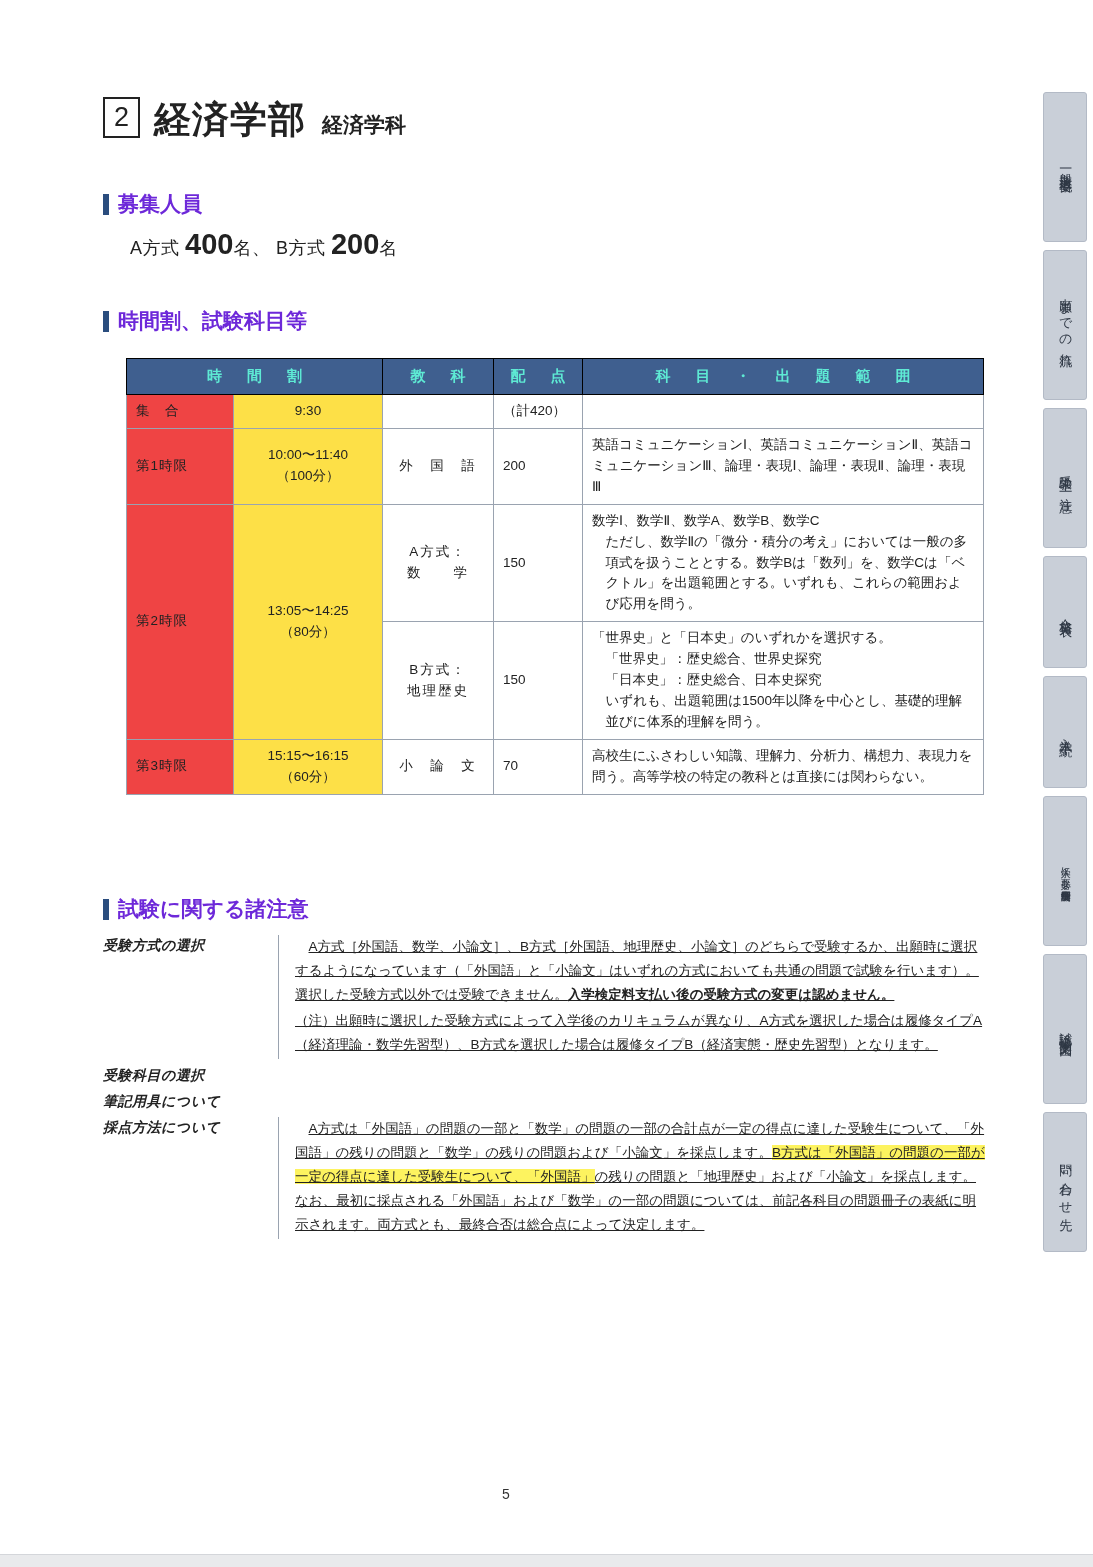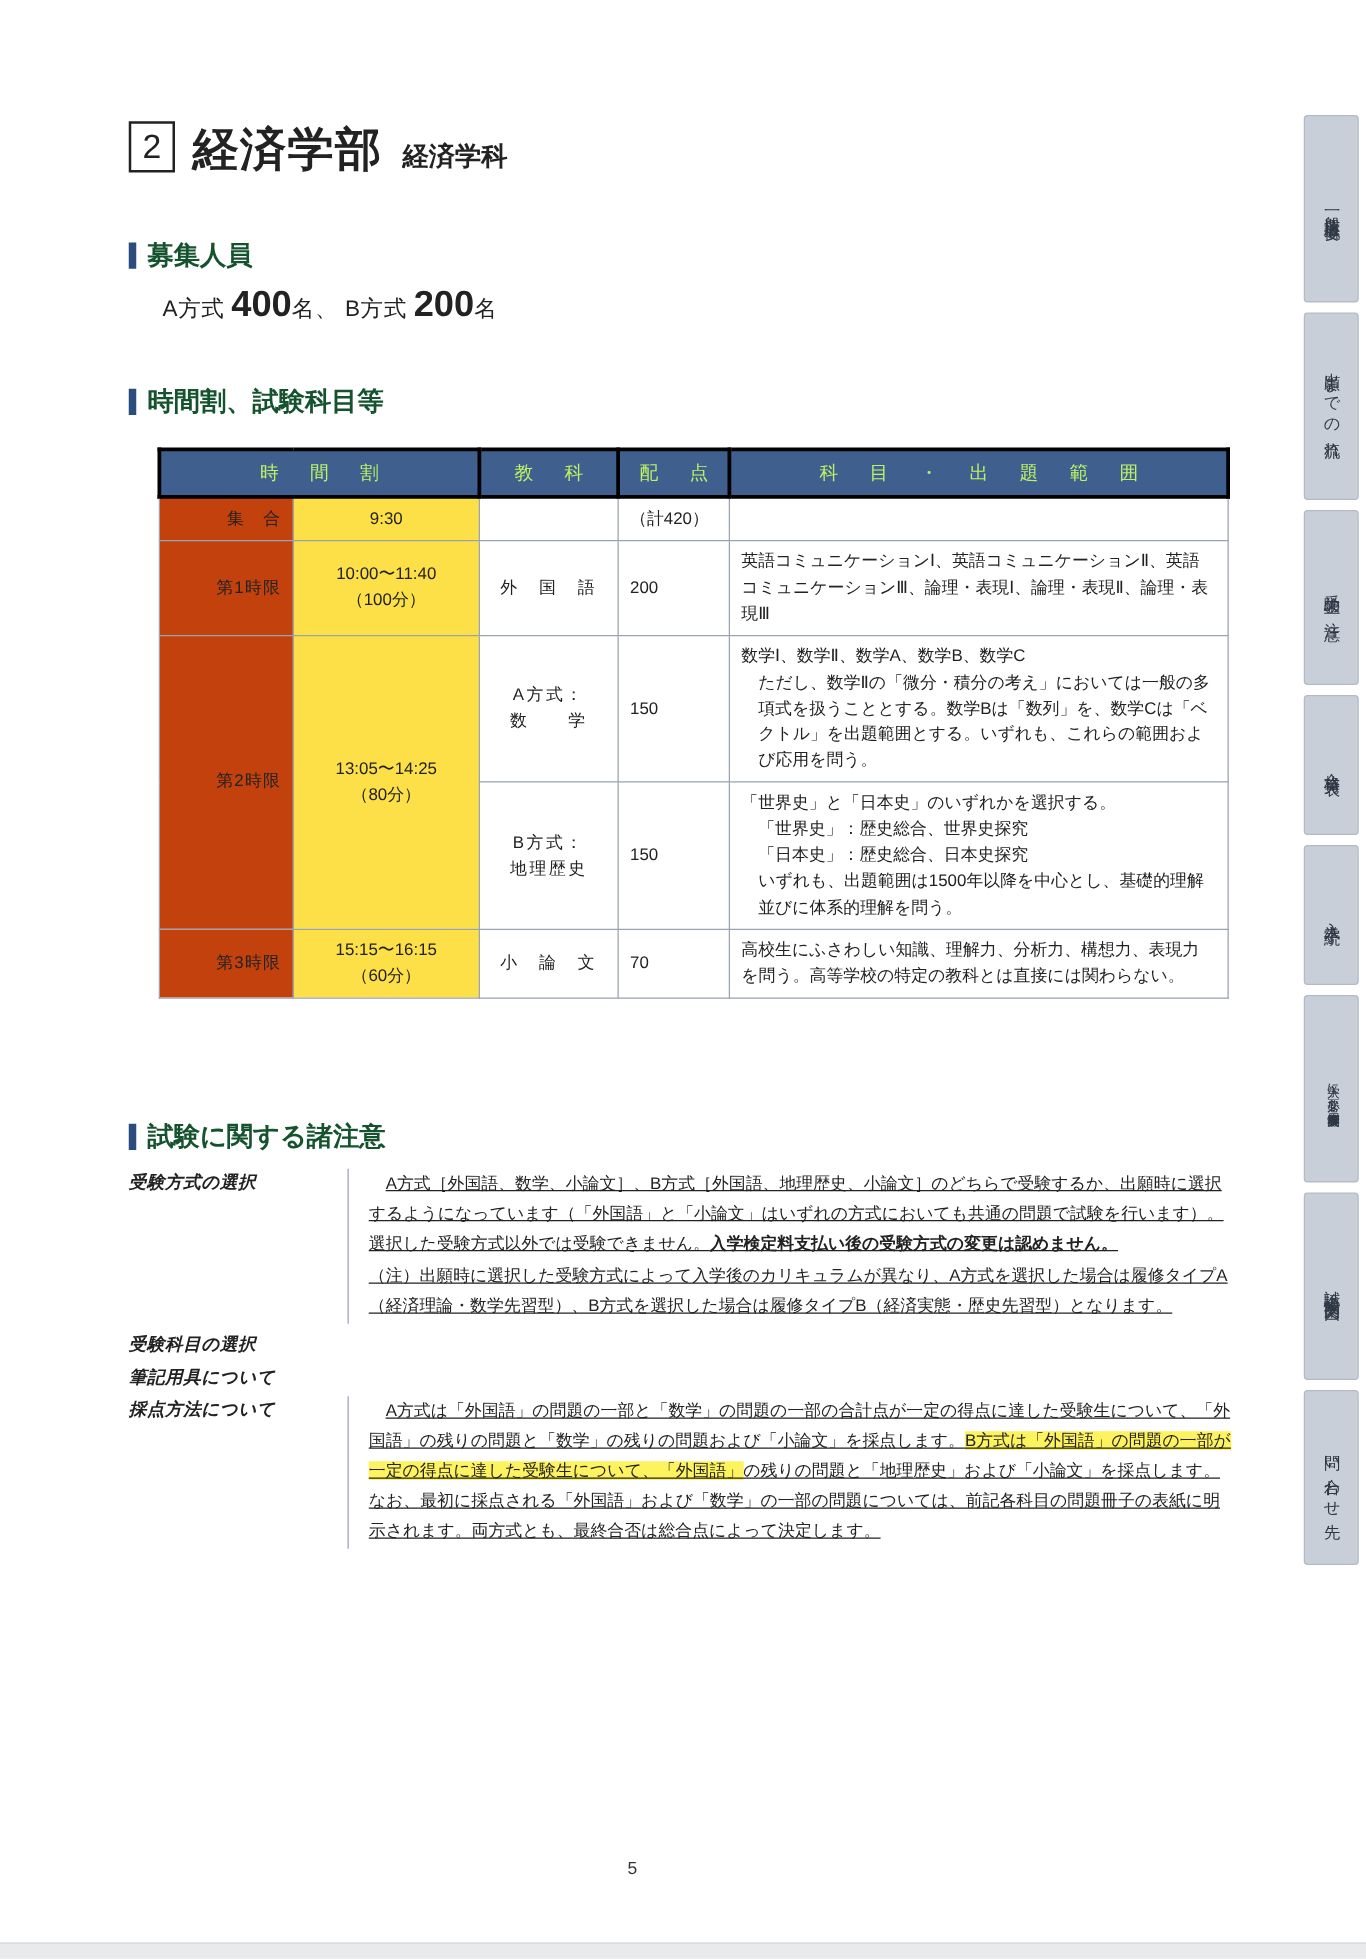--- a/index.html
+++ b/index.html
@@ -95,21 +95,21 @@
     font-size: 21px;
     font-weight: bold;
     margin-left: 16px;
     text-align: center;
   }
   
   .sec-head {
     position: absolute;
     font-size: 21px;
     font-weight: bold;
-    color: #14532d;
+    color: #6d28d9;
     display: flex;
     align-items: center;
   }
   .sec-head::before {
     content: "";
     display: inline-block;
     width: 6px;
     height: 21px;
     background: #2a4d7e;
     margin-right: 9px;
@@ -134,37 +134,37 @@
   table.sched {
     position: absolute;
     left: 126px;
     top: 358px;
     width: 858px;
     border-collapse: collapse;
     font-size: 13.5px;
   }
   table.sched th {
     background: #3f5f8f;
-    color: #bef264;
-    font-weight: normal;
+    color: #5eead4;
+    font-weight: bold;
     font-size: 15px;
     letter-spacing: 5px;
     padding: 8px 4px 8px 9px;
-    border: 3px solid #000000;
+    border: 1px solid #000000;
     text-align: center;
   }
   table.sched td {
     border: 1px solid #9aa3b0;
     padding: 6px 9px;
     vertical-align: middle;
     line-height: 1.55;
   }
   td.period {
-    background: #c2410c;
-    text-align: right;
+    background: #ef4444;
+    text-align: left;
     letter-spacing: 1px;
     width: 88px;
   }
   td.time {
     background: #fde047;
     text-align: center;
     width: 130px;
     line-height: 1.5;
   }
   td.subject {

